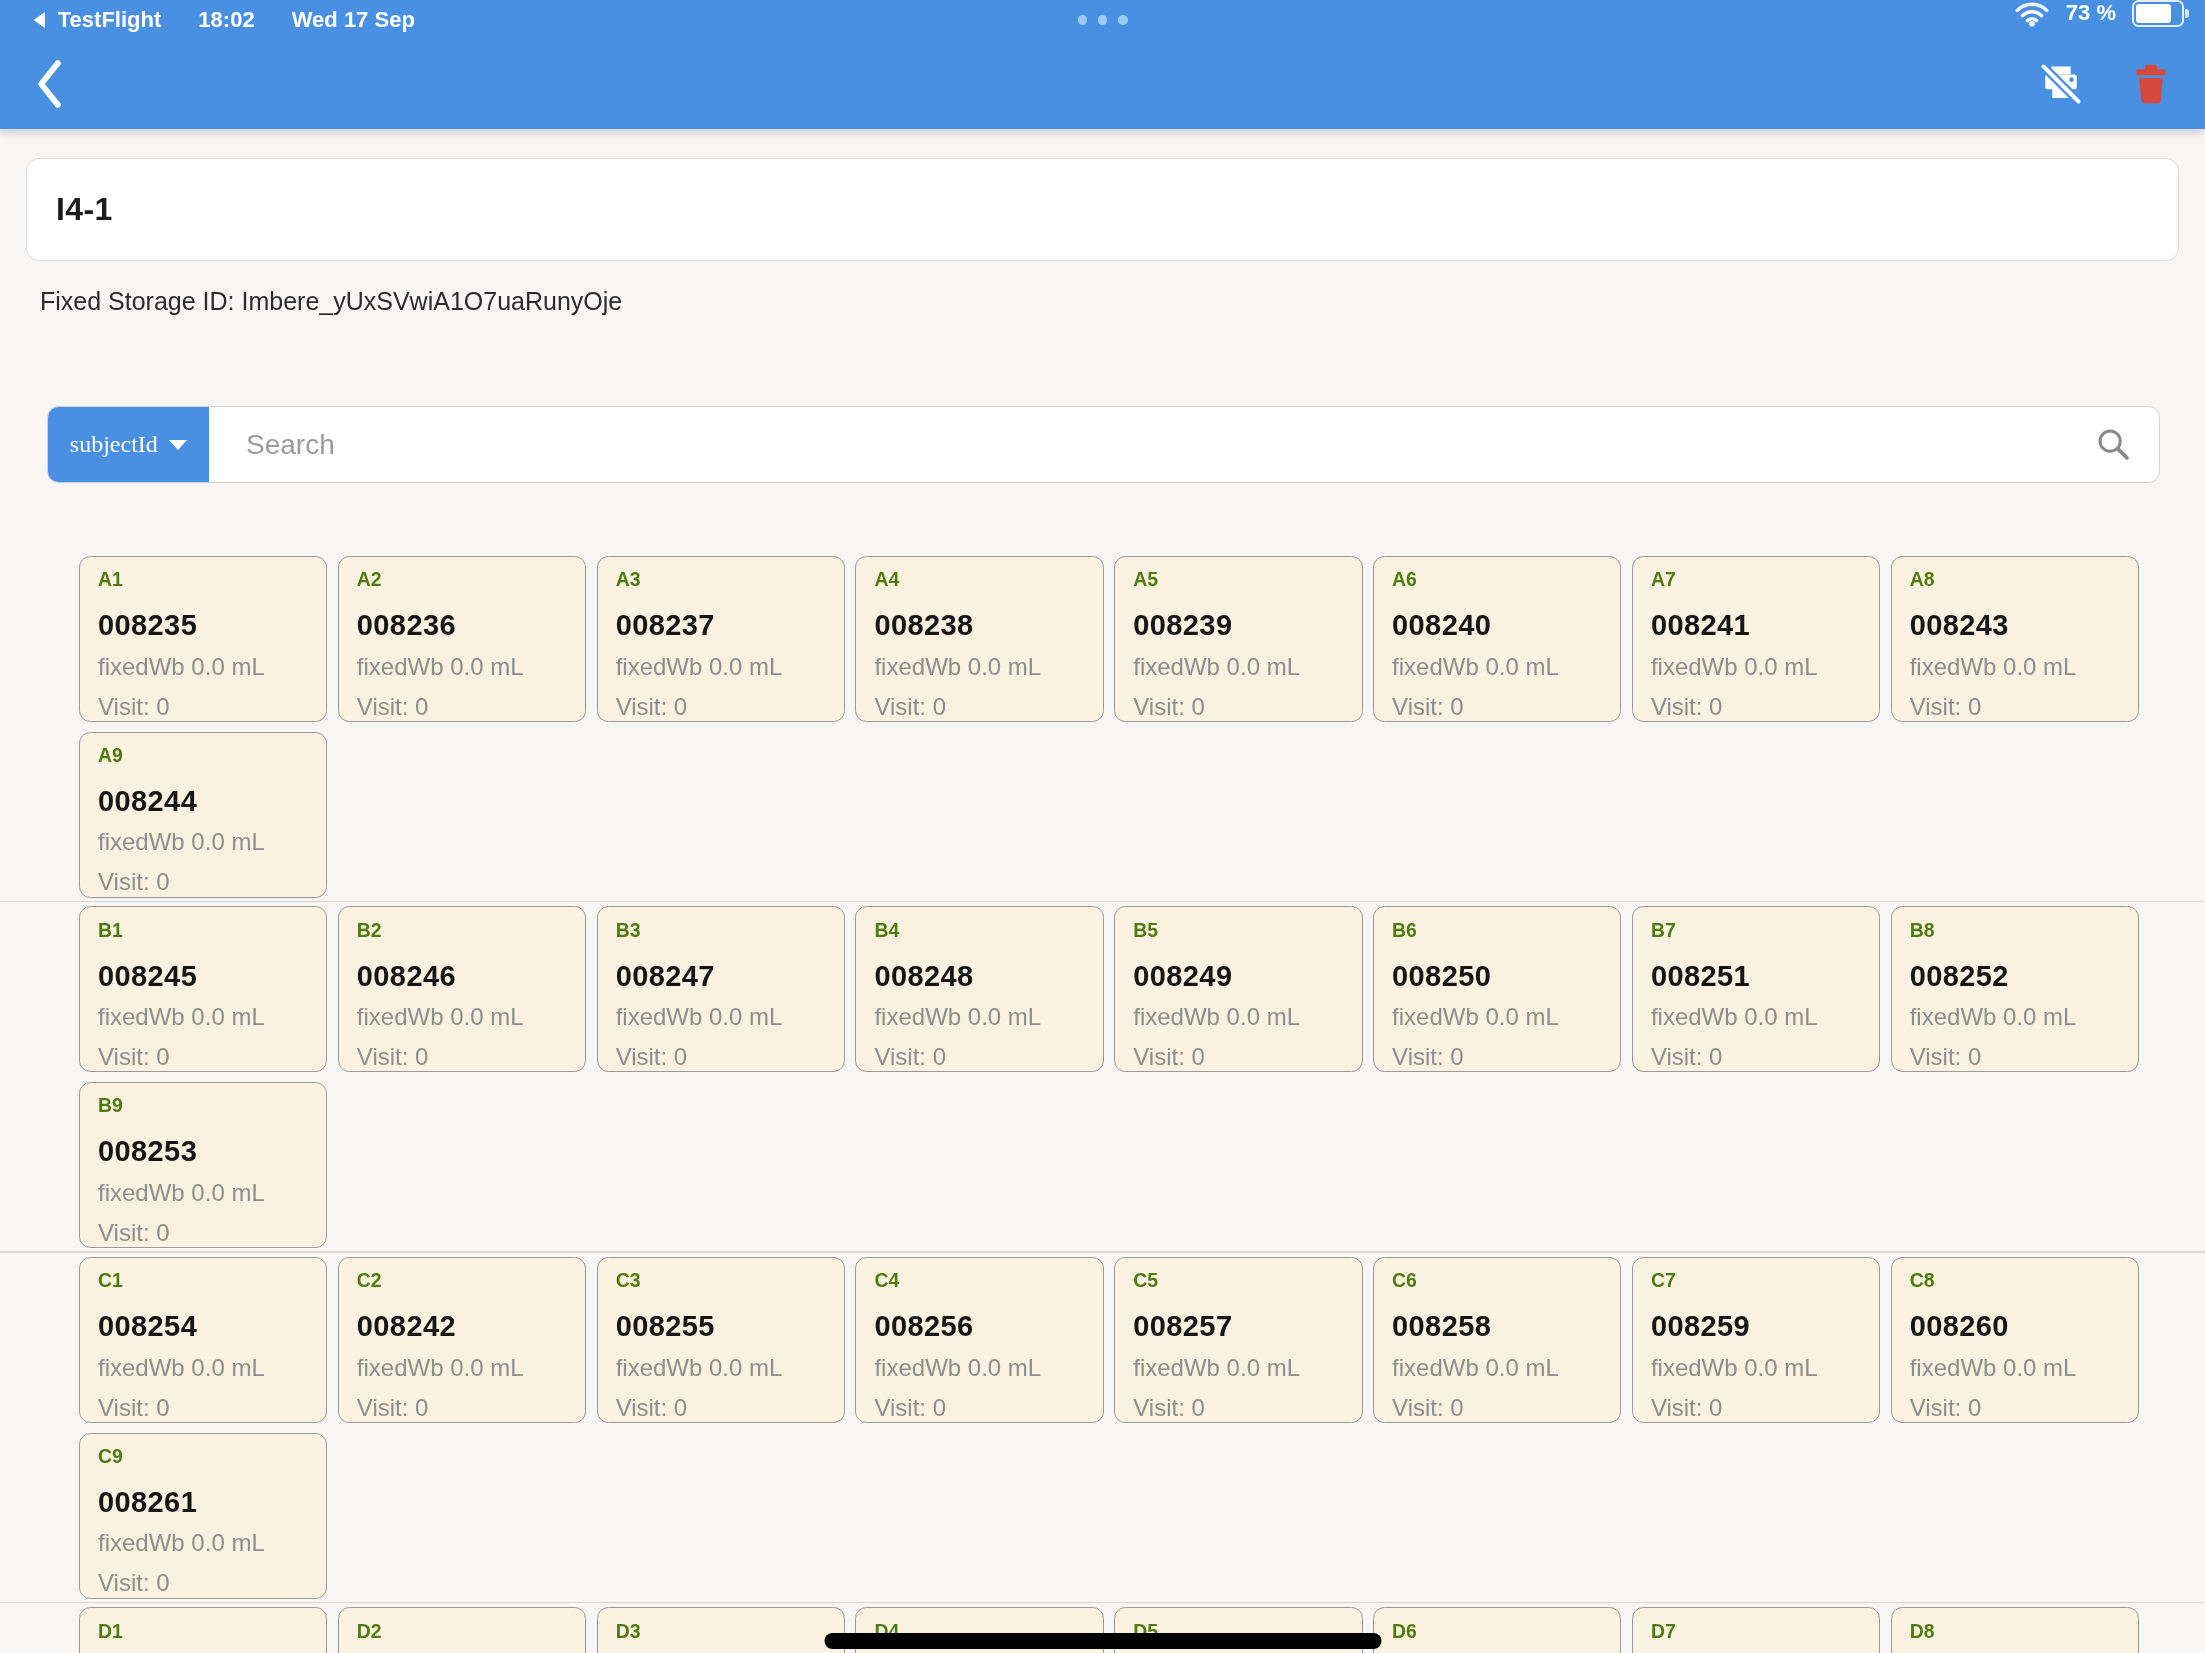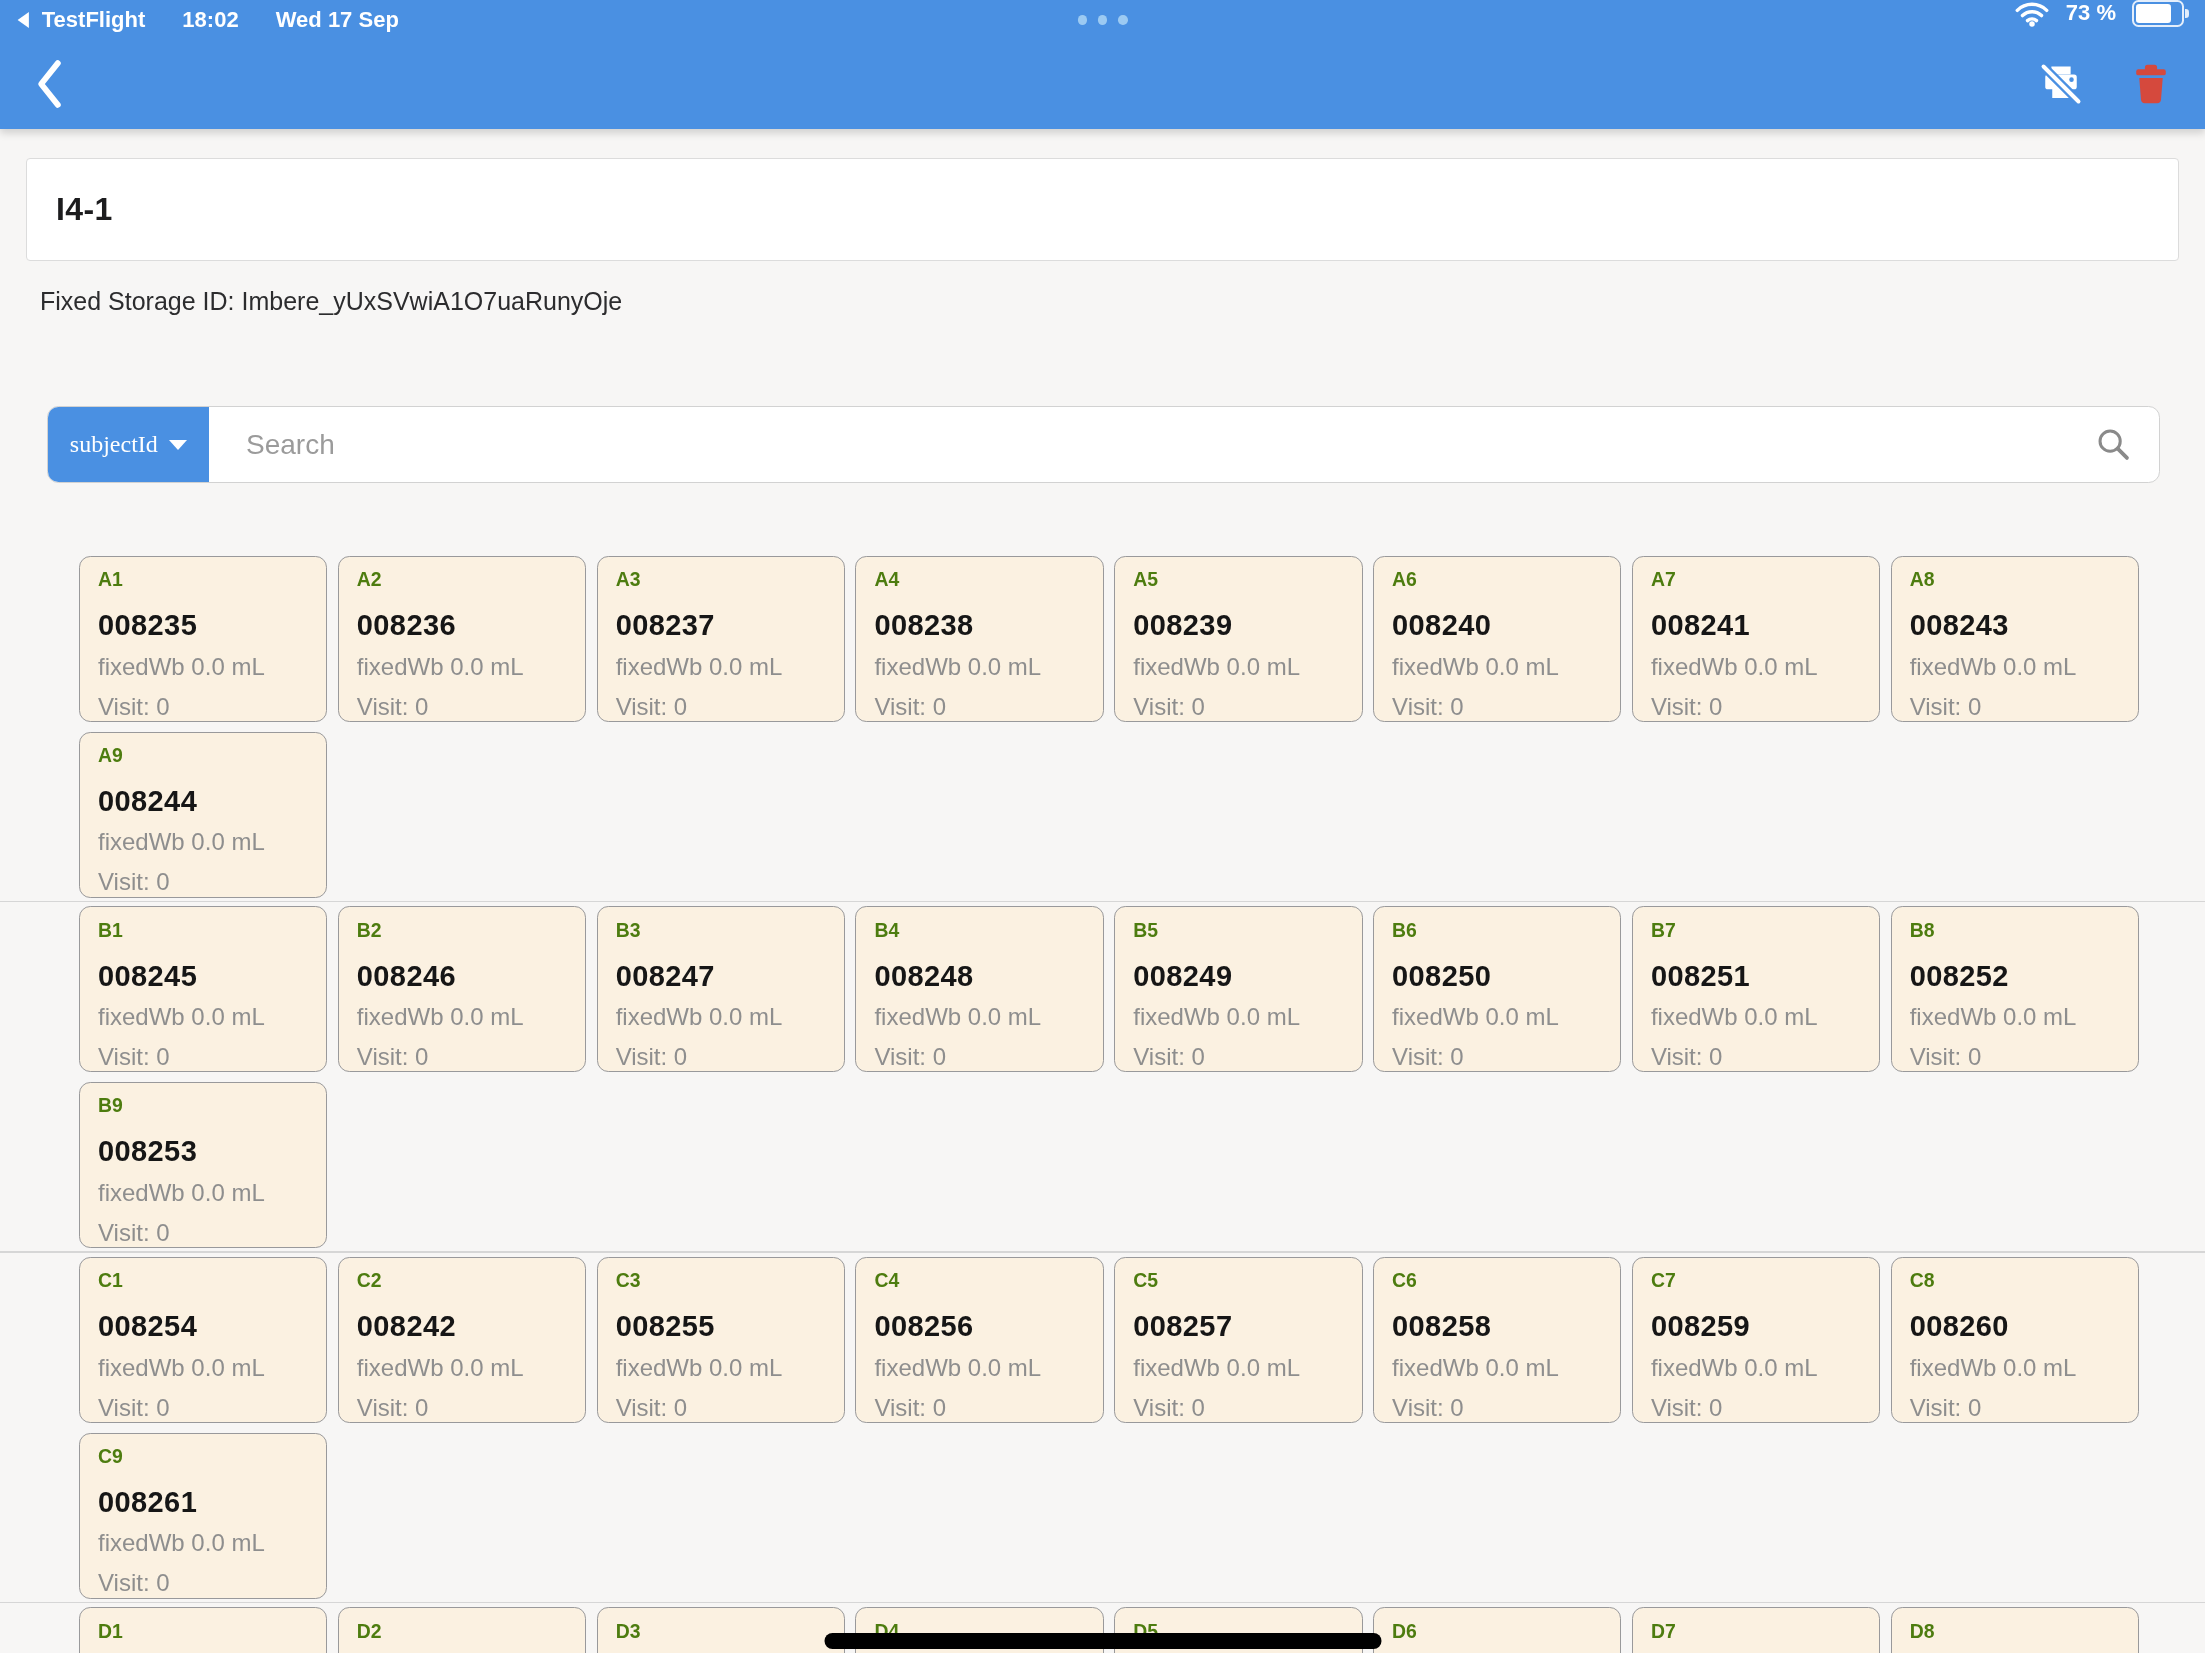--- a/index.html
+++ b/index.html
@@ -1,36 +1,36 @@
 <!DOCTYPE html>
 <html style="font-size:13px"><head>
 <meta charset="utf-8">
 <style>
   html,body{margin:0;padding:0;}
   body{font-family:"Liberation Sans","DejaVu Sans",sans-serif;background:#e9e9e9;}
   .screen{position:relative;width:2205px;height:1653px;background:#f7f6f5;overflow:hidden;}
 
   
   .topbar{position:relative;width:100%;height:129px;background:#4a90e2;box-shadow:0 4px 8px rgba(0,0,0,.16);z-index:5;}
-  .statusbar{position:absolute;top:0;left:0;right:0;height:39px;display:flex;align-items:center;color:#fff;font-size:22px;font-weight:600;padding:0 16px;box-sizing:border-box;}
+  .statusbar{position:absolute;top:0;left:0;right:0;height:39px;display:flex;align-items:center;color:#fff;font-size:22px;font-weight:600;padding:0 32px;box-sizing:border-box;}
   .sb-left{display:flex;align-items:center;gap:11.3px;}
   .sb-left .gap{width:14.5px;}
   .sb-center{position:absolute;left:50%;top:15.3px;transform:translateX(-50%);display:flex;gap:10.5px;}
   .sb-center span{width:9.7px;height:9.7px;border-radius:50%;background:#9ccaf2;}
   .sb-right{position:absolute;right:21px;top:0;height:39px;display:flex;align-items:flex-start;gap:16px;}
   .battery{position:relative;width:48px;height:23.4px;border:2px solid rgba(255,255,255,.85);border-radius:6.5px;}
   .battery .level{position:absolute;left:2.4px;top:2.4px;bottom:2.4px;width:73%;background:#fff;border-radius:3.2px;}
   .battery .nub{position:absolute;right:-6.5px;top:6.5px;width:4px;height:9px;background:rgba(255,255,255,.85);border-radius:0 3.2px 3.2px 0;}
   .navrow{position:absolute;top:39px;left:0;right:0;height:90px;display:flex;align-items:center;}
   .back-btn{margin-left:27.4px;background:none;border:none;padding:6.5px;cursor:pointer;display:flex;}
   .nav-actions{margin-left:auto;display:flex;align-items:center;gap:42px;margin-right:31px;}
   .icon-btn{background:none;border:none;padding:4.8px;cursor:pointer;display:flex;}
 
   
-  .title-card{margin:29px 26px 0 26px;height:103px;background:#fff;border:1.6px solid #dcdcdc;border-radius:4px;display:flex;align-items:center;box-sizing:border-box;}
+  .title-card{margin:29px 26px 0 26px;height:103px;background:#fff;border:1.6px solid #dcdcdc;border-radius:13px;display:flex;align-items:center;box-sizing:border-box;}
   .title-card h1{margin:0 0 0 29px;font-size:32px;font-weight:700;color:#1c1c1e;letter-spacing:0.4px;}
   .storage-id{margin:26px 0 0 40px;font-size:25px;color:#2c2c2e;line-height:29px;}
 
   
   .searchbar{margin:90px 45px 0 47px;height:77px;background:#fff;border:1.6px solid #d2d2d2;border-radius:11.3px;display:flex;align-items:stretch;box-sizing:border-box;overflow:hidden;}
   .filter-btn{width:161px;background:#4a90e2;border:none;color:#fff;font-size:24px;font-family:Liberation Serif, serif;display:flex;align-items:center;justify-content:center;gap:11.3px;cursor:pointer;}
   .filter-btn .caret{width:0;height:0;border-left:9px solid transparent;border-right:9px solid transparent;border-top:10.5px solid #fff;}
   .search-input{flex:1;border:none;outline:none;font-size:28px;font-family:inherit;color:#333;padding:0 0 0 37px;background:transparent;}
   .search-input::placeholder{color:#9b9b9b;}
   .mag-wrap{display:flex;align-items:center;margin-right:27.4px;}

